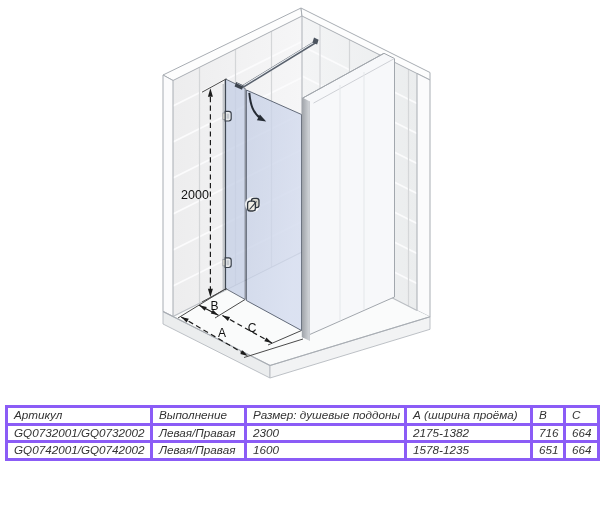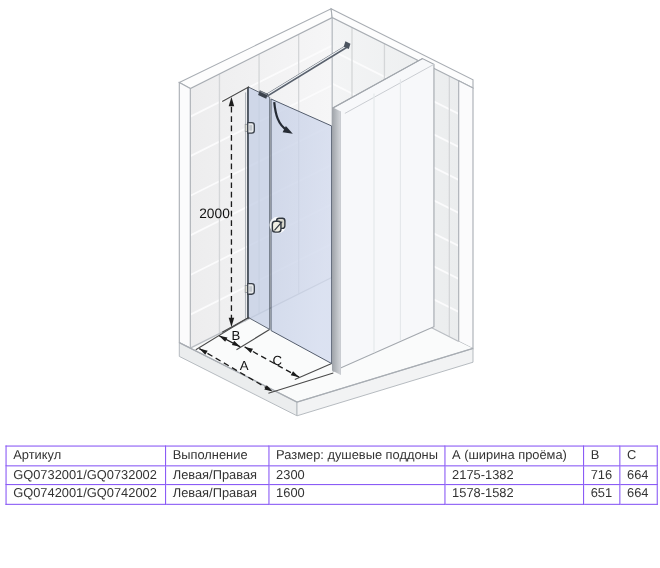--- a/index.html
+++ b/index.html
@@ -1,23 +1,23 @@
 <!DOCTYPE html>
 <html><head>
 <meta charset="utf-8">
 <style>
   html,body { margin:0; padding:0; background:#ffffff; }
   body { width:600px; height:516px; position:relative;
          font-family:"Liberation Sans", sans-serif; }
   #diagram { position:absolute; left:0; top:0; }
   table { position:absolute; left:5px; top:405px; border-collapse:collapse;
            table-layout:fixed; width:592px; }
-  td { border:1px solid #8b5cf6; font-size:11.7px; color:#333;
+  td { border:3px solid #8b5cf6; font-size:11.7px; color:#333;
         box-sizing:border-box; padding:0 0 0 6px; height:17.5px; line-height:14px;
-        white-space:nowrap; overflow:hidden; }
+        white-space:nowrap; overflow:hidden;font-style:italic; }
 </style>
 </head>
 <body>
 <svg id="diagram" width="600" height="404" viewBox="0 0 600 404">
 <defs>
 <linearGradient id="glw" x1="0" y1="0" x2="1" y2="0">
         <stop offset="0" stop-color="#ededee"></stop>
         <stop offset="1" stop-color="#f6f6f7"></stop>
       </linearGradient>
 <linearGradient id="gbw" x1="0" y1="0" x2="1" y2="0">
@@ -143,18 +143,18 @@
         <td>Левая/Правая</td>
         <td>2300</td>
         <td>2175-1382</td>
         <td>716</td>
         <td>664</td>
       </tr>
 <tr>
         <td>GQ0742001/GQ0742002</td>
         <td>Левая/Правая</td>
         <td>1600</td>
-        <td>1578-1582</td>
+        <td>1578-1235</td>
         <td>651</td>
         <td>664</td>
       </tr>
 </tbody>
   </table>
 
 </body></html>

